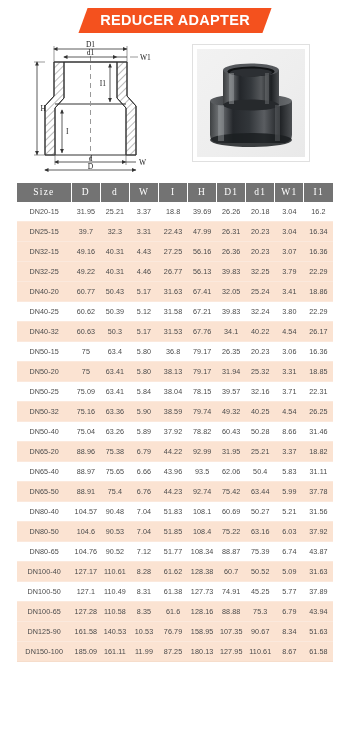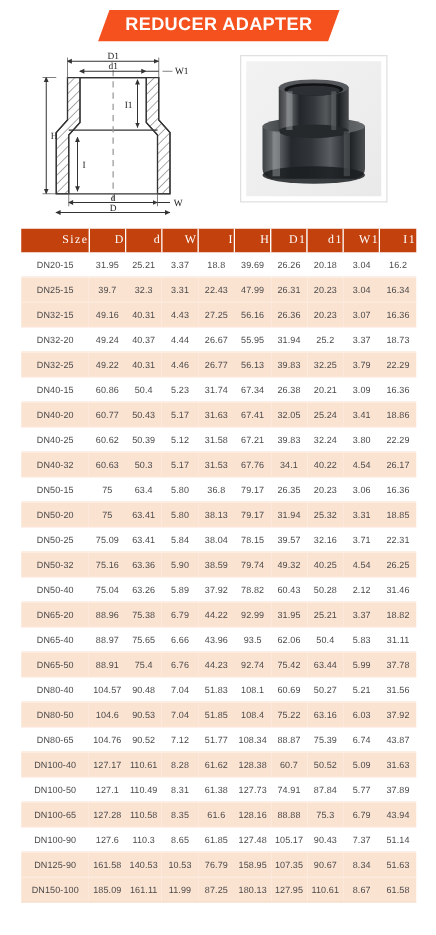--- a/index.html
+++ b/index.html
@@ -55,29 +55,29 @@
     position: absolute;
     left: 17px; top: 183px;
     width: 316px;
   }
   table.spec {
     width: 316px;
     border-collapse: collapse;
     table-layout: fixed;
   }
   table.spec th {
-    background: #c2410c;
+    background: #737373;
     color: #ffffff;
     font-weight: normal;
     font-size: 9.5px;
     letter-spacing: 1.2px;
     height: 19px;
     line-height: 19px;
     padding: 0;
-    text-align: right;
+    text-align: center;
     border-right: 1px solid #ffffff;
     font-family: "Liberation Serif", serif;
   }
   table.spec th:last-child { border-right: none; }
   table.spec td {
     font-size: 7.2px;
     color: #4a4a4a;
     height: 19px;
     line-height: 19px;
     padding: 0;
@@ -279,56 +279,32 @@
             <td>49.16</td>
             <td>40.31</td>
             <td>4.43</td>
             <td>27.25</td>
             <td>56.16</td>
             <td>26.36</td>
             <td>20.23</td>
             <td>3.07</td>
             <td>16.36</td>
           </tr>
-          <tr class="odd">
-            <td>DN32-20</td>
-            <td>49.24</td>
-            <td>40.37</td>
-            <td>4.44</td>
-            <td>26.67</td>
-            <td>55.95</td>
-            <td>31.94</td>
-            <td>25.2</td>
-            <td>3.37</td>
-            <td>18.73</td>
-          </tr>
           <tr class="even">
             <td>DN32-25</td>
             <td>49.22</td>
             <td>40.31</td>
             <td>4.46</td>
             <td>26.77</td>
             <td>56.13</td>
             <td>39.83</td>
             <td>32.25</td>
             <td>3.79</td>
             <td>22.29</td>
           </tr>
-          <tr class="odd">
-            <td>DN40-15</td>
-            <td>60.86</td>
-            <td>50.4</td>
-            <td>5.23</td>
-            <td>31.74</td>
-            <td>67.34</td>
-            <td>26.38</td>
-            <td>20.21</td>
-            <td>3.09</td>
-            <td>16.36</td>
-          </tr>
           <tr class="even">
             <td>DN40-20</td>
             <td>60.77</td>
             <td>50.43</td>
             <td>5.17</td>
             <td>31.63</td>
             <td>67.41</td>
             <td>32.05</td>
             <td>25.24</td>
             <td>3.41</td>
@@ -408,21 +384,21 @@
           </tr>
           <tr class="odd">
             <td>DN50-40</td>
             <td>75.04</td>
             <td>63.26</td>
             <td>5.89</td>
             <td>37.92</td>
             <td>78.82</td>
             <td>60.43</td>
             <td>50.28</td>
-            <td>2.12</td>
+            <td>8.66</td>
             <td>31.46</td>
           </tr>
           <tr class="even">
             <td>DN65-20</td>
             <td>88.96</td>
             <td>75.38</td>
             <td>6.79</td>
             <td>44.22</td>
             <td>92.99</td>
             <td>31.95</td>
@@ -503,48 +479,36 @@
             <td>31.63</td>
           </tr>
           <tr class="odd">
             <td>DN100-50</td>
             <td>127.1</td>
             <td>110.49</td>
             <td>8.31</td>
             <td>61.38</td>
             <td>127.73</td>
             <td>74.91</td>
-            <td>87.84</td>
+            <td>45.25</td>
             <td>5.77</td>
             <td>37.89</td>
           </tr>
           <tr class="even">
             <td>DN100-65</td>
             <td>127.28</td>
             <td>110.58</td>
             <td>8.35</td>
             <td>61.6</td>
             <td>128.16</td>
             <td>88.88</td>
             <td>75.3</td>
             <td>6.79</td>
             <td>43.94</td>
           </tr>
-          <tr class="odd">
-            <td>DN100-90</td>
-            <td>127.6</td>
-            <td>110.3</td>
-            <td>8.65</td>
-            <td>61.85</td>
-            <td>127.48</td>
-            <td>105.17</td>
-            <td>90.43</td>
-            <td>7.37</td>
-            <td>51.14</td>
-          </tr>
           <tr class="even">
             <td>DN125-90</td>
             <td>161.58</td>
             <td>140.53</td>
             <td>10.53</td>
             <td>76.79</td>
             <td>158.95</td>
             <td>107.35</td>
             <td>90.67</td>
             <td>8.34</td>

